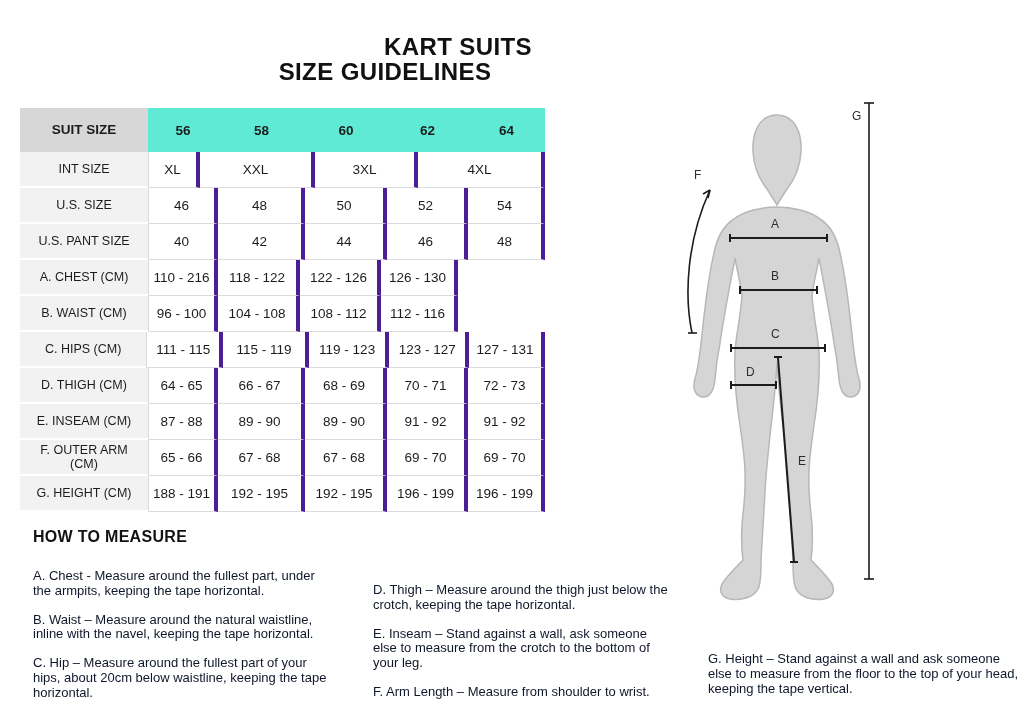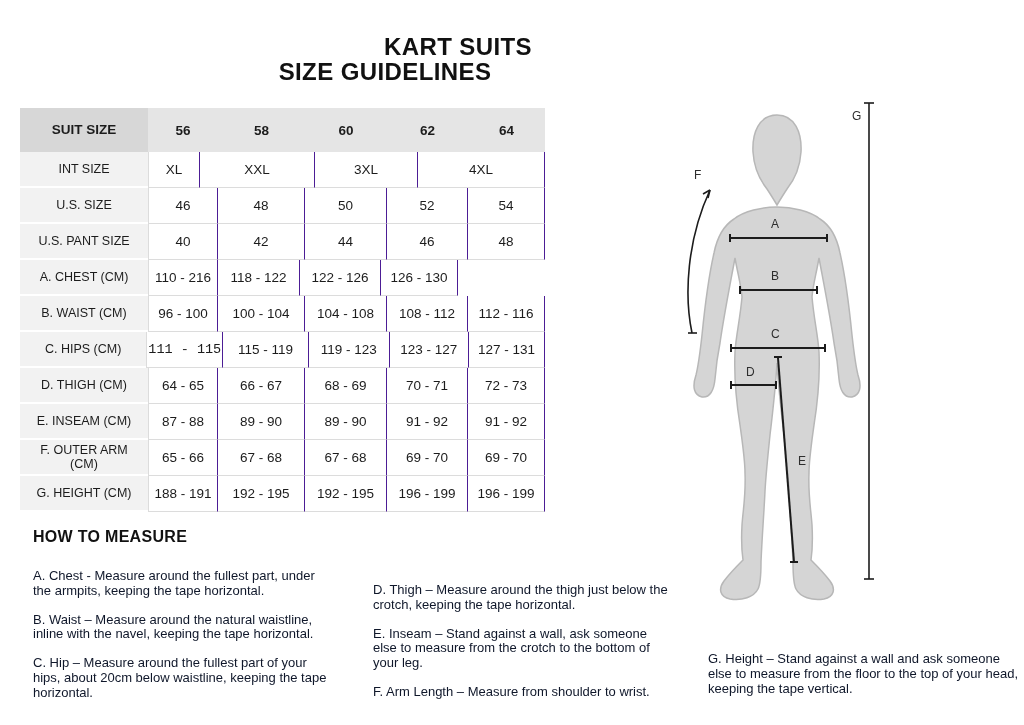--- a/index.html
+++ b/index.html
@@ -11,25 +11,25 @@
   .title-line { position:absolute; transform:translateX(-50%); font-size:24px; font-weight:600;
                 letter-spacing:0.4px; color:#111; white-space:nowrap; }
   .title-line.l1 { left:458px; top:33px; }
   .title-line.l2 { left:385px; top:58px; }
 
   
   .size-table { position:absolute; left:20px; top:108px; width:525px; }
   .trow { display:flex; }
   .cell { display:flex; align-items:center; justify-content:center; text-align:center;
           height:36px; font-size:13px; color:#1c1c1c; }
-  .header-row .cell { height:44px; background:#e5e5e5; font-weight:700; font-size:13.5px; }
+  .header-row .cell { height:44px; background:#5eead4; font-weight:700; font-size:13.5px; }
   .label-cell { width:128px; background:#f2f2f2; border-bottom:2px solid #ffffff;
                 font-size:12.5px; padding:0 14px; line-height:1.15; }
   .header-row .label-cell { background:#d7d7d7; border-bottom:none; }
-  .data-cell { background:#ffffff; border-bottom:1px solid #dcdcdc; border-right:1px solid #4c1d95; }
+  .data-cell { background:#ffffff; border-bottom:1px solid #dcdcdc; border-right:4px solid #4c1d95; }
   .data-cell.first { border-left:1px solid #dcdcdc; }
   .value-cell { font-size:13.5px; }
 
   
   .htm-heading { position:absolute; left:33px; top:528px; font-size:16px; font-weight:700;
                  letter-spacing:0.3px; color:#111; }
   .htm-col { position:absolute; font-size:13px; line-height:1.14; color:#0f172a; }
   .htm-col p { margin-bottom:14px; }
   .col1 { left:33px;  top:569px; width:295px; }
   .col2 { left:373px; top:583px; width:300px; }
@@ -86,28 +86,27 @@
       <div class="trow">
         <div class="cell label-cell" style="width: 128px;">A. CHEST (CM)</div>
         <div class="cell data-cell value-cell first" style="width: 70px;">110 - 216</div>
         <div class="cell data-cell value-cell" style="width: 82px;">118 - 122</div>
         <div class="cell data-cell value-cell" style="width: 81px;">122 - 126</div>
         <div class="cell data-cell value-cell" style="width: 77px;">126 - 130</div>
       </div>
       <div class="trow">
         <div class="cell label-cell" style="width: 128px;">B. WAIST (CM)</div>
         <div class="cell data-cell value-cell first" style="width: 70px;">96 - 100</div>
-        <div class="cell data-cell value-cell" style="width: 87px;">100 - 104</div>
         <div class="cell data-cell value-cell" style="width: 82px;">104 - 108</div>
         <div class="cell data-cell value-cell" style="width: 81px;">108 - 112</div>
         <div class="cell data-cell value-cell" style="width: 77px;">112 - 116</div>
       </div>
       <div class="trow">
         <div class="cell label-cell" style="width: 128px;">C. HIPS (CM)</div>
-        <div class="cell data-cell value-cell first" style="width: 78px; font-family: Liberation Mono, monospace;">111 - 115</div>
+        <div class="cell data-cell value-cell first" style="width: 78px;">111 - 115</div>
         <div class="cell data-cell value-cell" style="width: 87px;">115 - 119</div>
         <div class="cell data-cell value-cell" style="width: 82px;">119 - 123</div>
         <div class="cell data-cell value-cell" style="width: 81px;">123 - 127</div>
         <div class="cell data-cell value-cell" style="width: 77px;">127 - 131</div>
       </div>
       <div class="trow">
         <div class="cell label-cell" style="width: 128px;">D. THIGH (CM)</div>
         <div class="cell data-cell value-cell first" style="width: 70px;">64 - 65</div>
         <div class="cell data-cell value-cell" style="width: 87px;">66 - 67</div>
         <div class="cell data-cell value-cell" style="width: 82px;">68 - 69</div>

